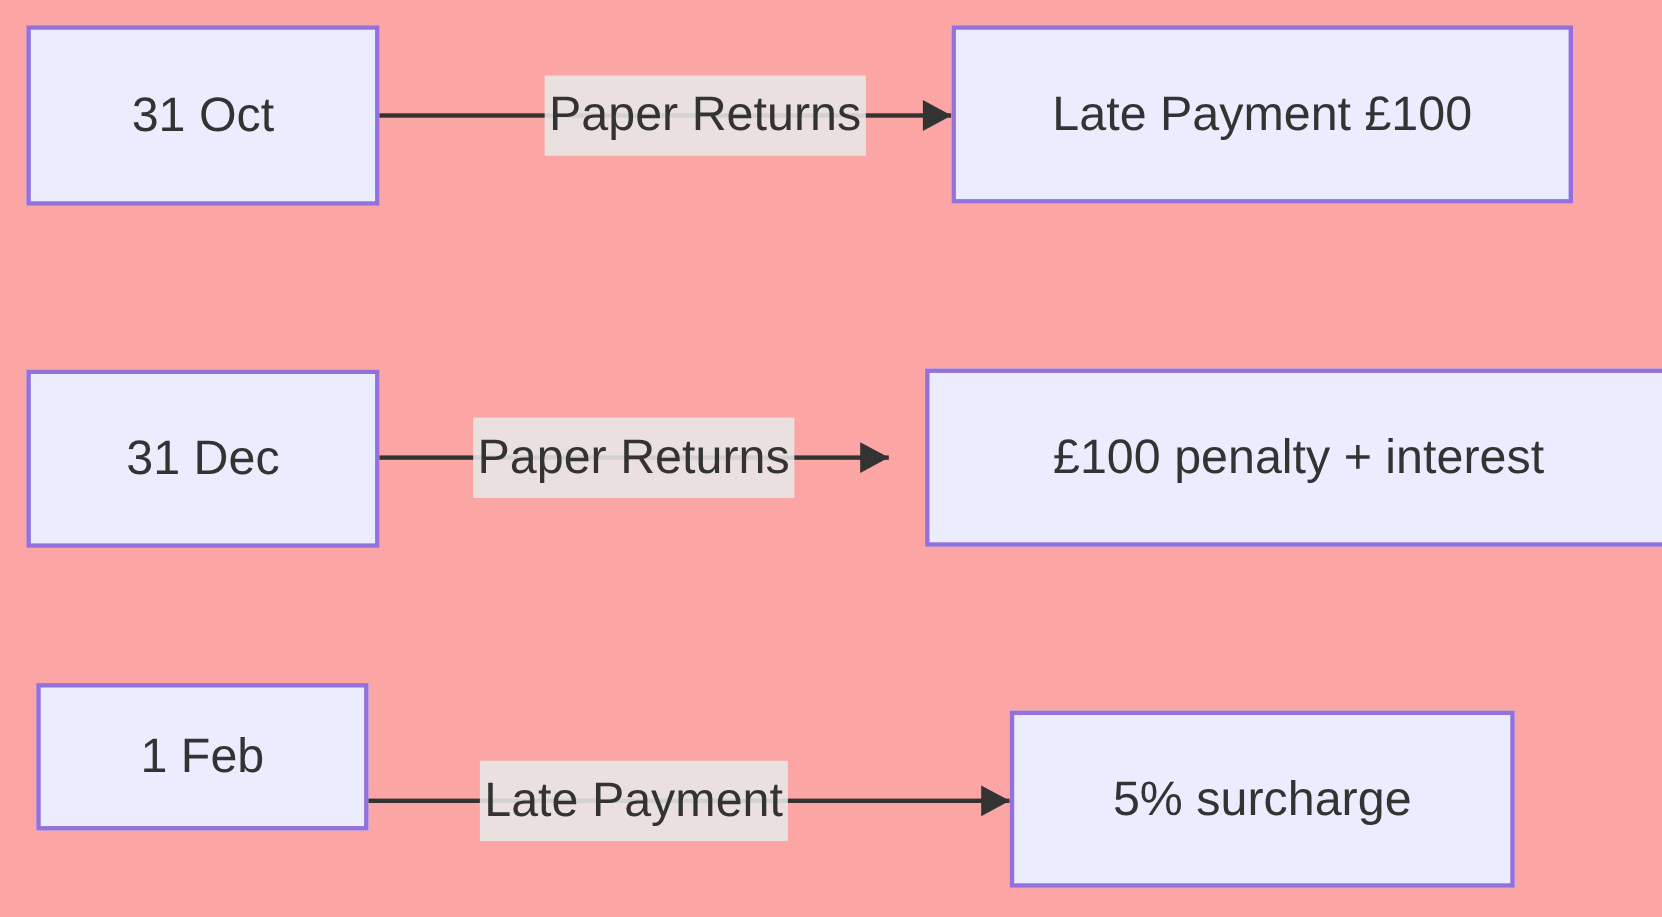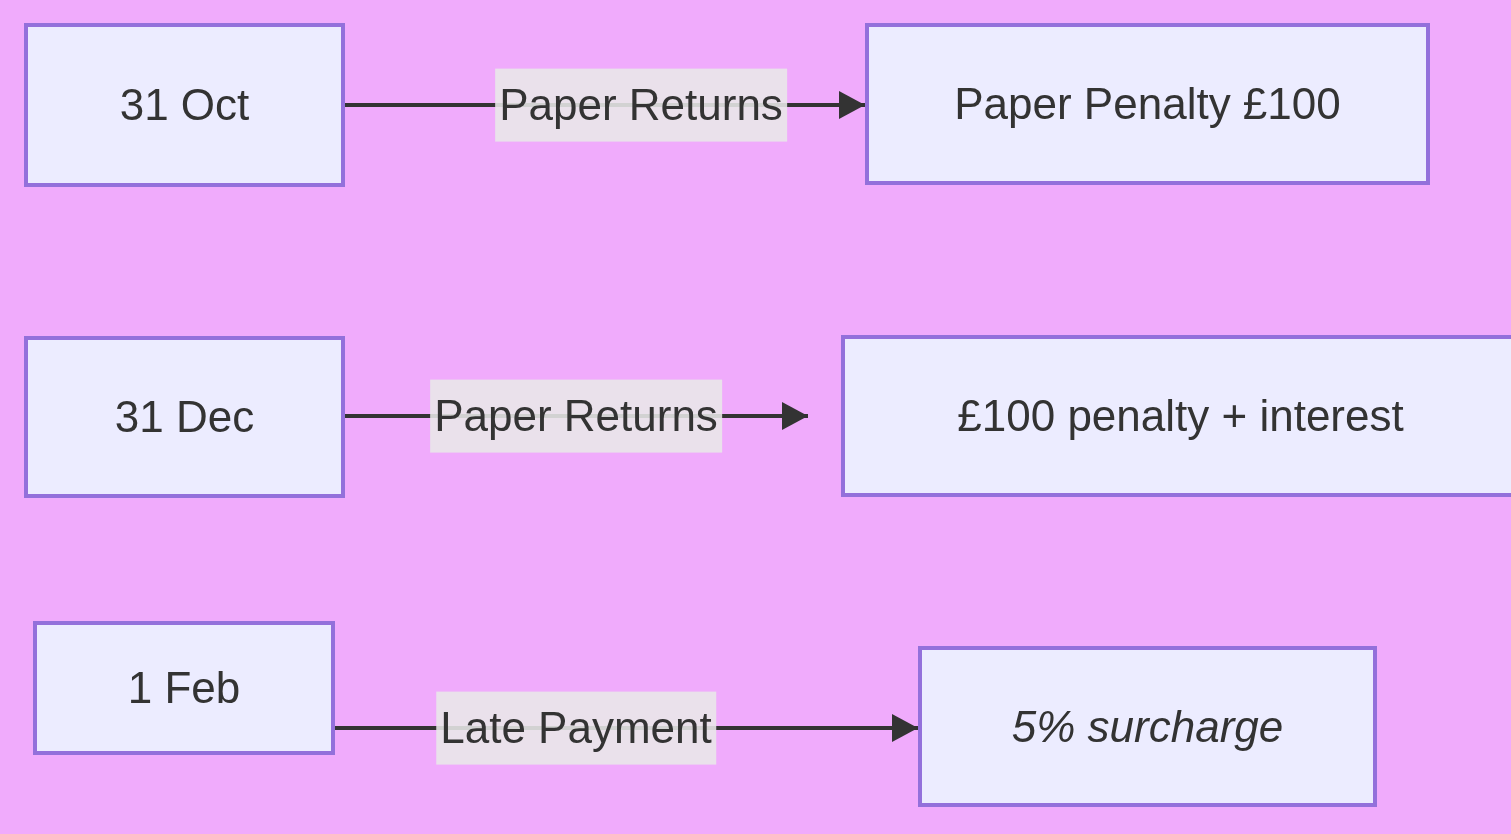--- a/index.html
+++ b/index.html
@@ -5,21 +5,21 @@
   html, body {
     margin: 0;
     padding: 0;
     background: #ffffff;
     font-family: "Liberation Sans", "DejaVu Sans", sans-serif;
   }
   .canvas {
     position: relative;
     width: 1511px;
     height: 834px;
-    background: #f0abfc;
+    background: #fca5a5;
     overflow: hidden;
   }
   .node {
     position: absolute;
     box-sizing: border-box;
     background: #ECECFF;
     border: 4px solid #9370DB;
     color: #333333;
     font-size: 44px;
     display: flex;
@@ -60,21 +60,21 @@
 
   <div class="node" style="left:24px; top:23px; width:321px; height:164px;">
     <span>31 Oct</span>
   </div>
   <div class="edge-line" style="left:345px; top:103px; width:520px;"></div>
   <div class="arrow-head" style="left:839px; top:91px;"></div>
   <div class="edge-label" style="left:593px; top:105px;margin-left:48px;">
     <span>Paper Returns</span>
   </div>
   <div class="node" style="left:865px; top:23px; width:565px; height:162px;">
-    <span>Paper Penalty £100</span>
+    <span>Late Payment £100</span>
   </div>
 
   <div class="node" style="left:24px; top:336px; width:321px; height:162px;">
     <span>31 Dec</span>
   </div>
   <div class="edge-line" style="left:345px; top:414px; width:463px;"></div>
   <div class="arrow-head" style="left:782px; top:402px;"></div>
   <div class="edge-label" style="left:576px; top:416px;">
     <span>Paper Returns</span>
   </div>
@@ -83,17 +83,17 @@
   </div>
 
   <div class="node" style="left:33px; top:621px; width:302px; height:134px;">
     <span>1 Feb</span>
   </div>
   <div class="edge-line" style="left:335px; top:726px; width:583px;"></div>
   <div class="arrow-head" style="left:892px; top:714px;"></div>
   <div class="edge-label" style="left:576px; top:728px;">
     <span>Late Payment</span>
   </div>
-  <div class="node" style="left:918px; top:646px; width:459px; height:161px;font-style:italic;">
+  <div class="node" style="left:918px; top:646px; width:459px; height:161px;">
     <span>5% surcharge</span>
   </div>
 
 </div>
 
 </body></html>

